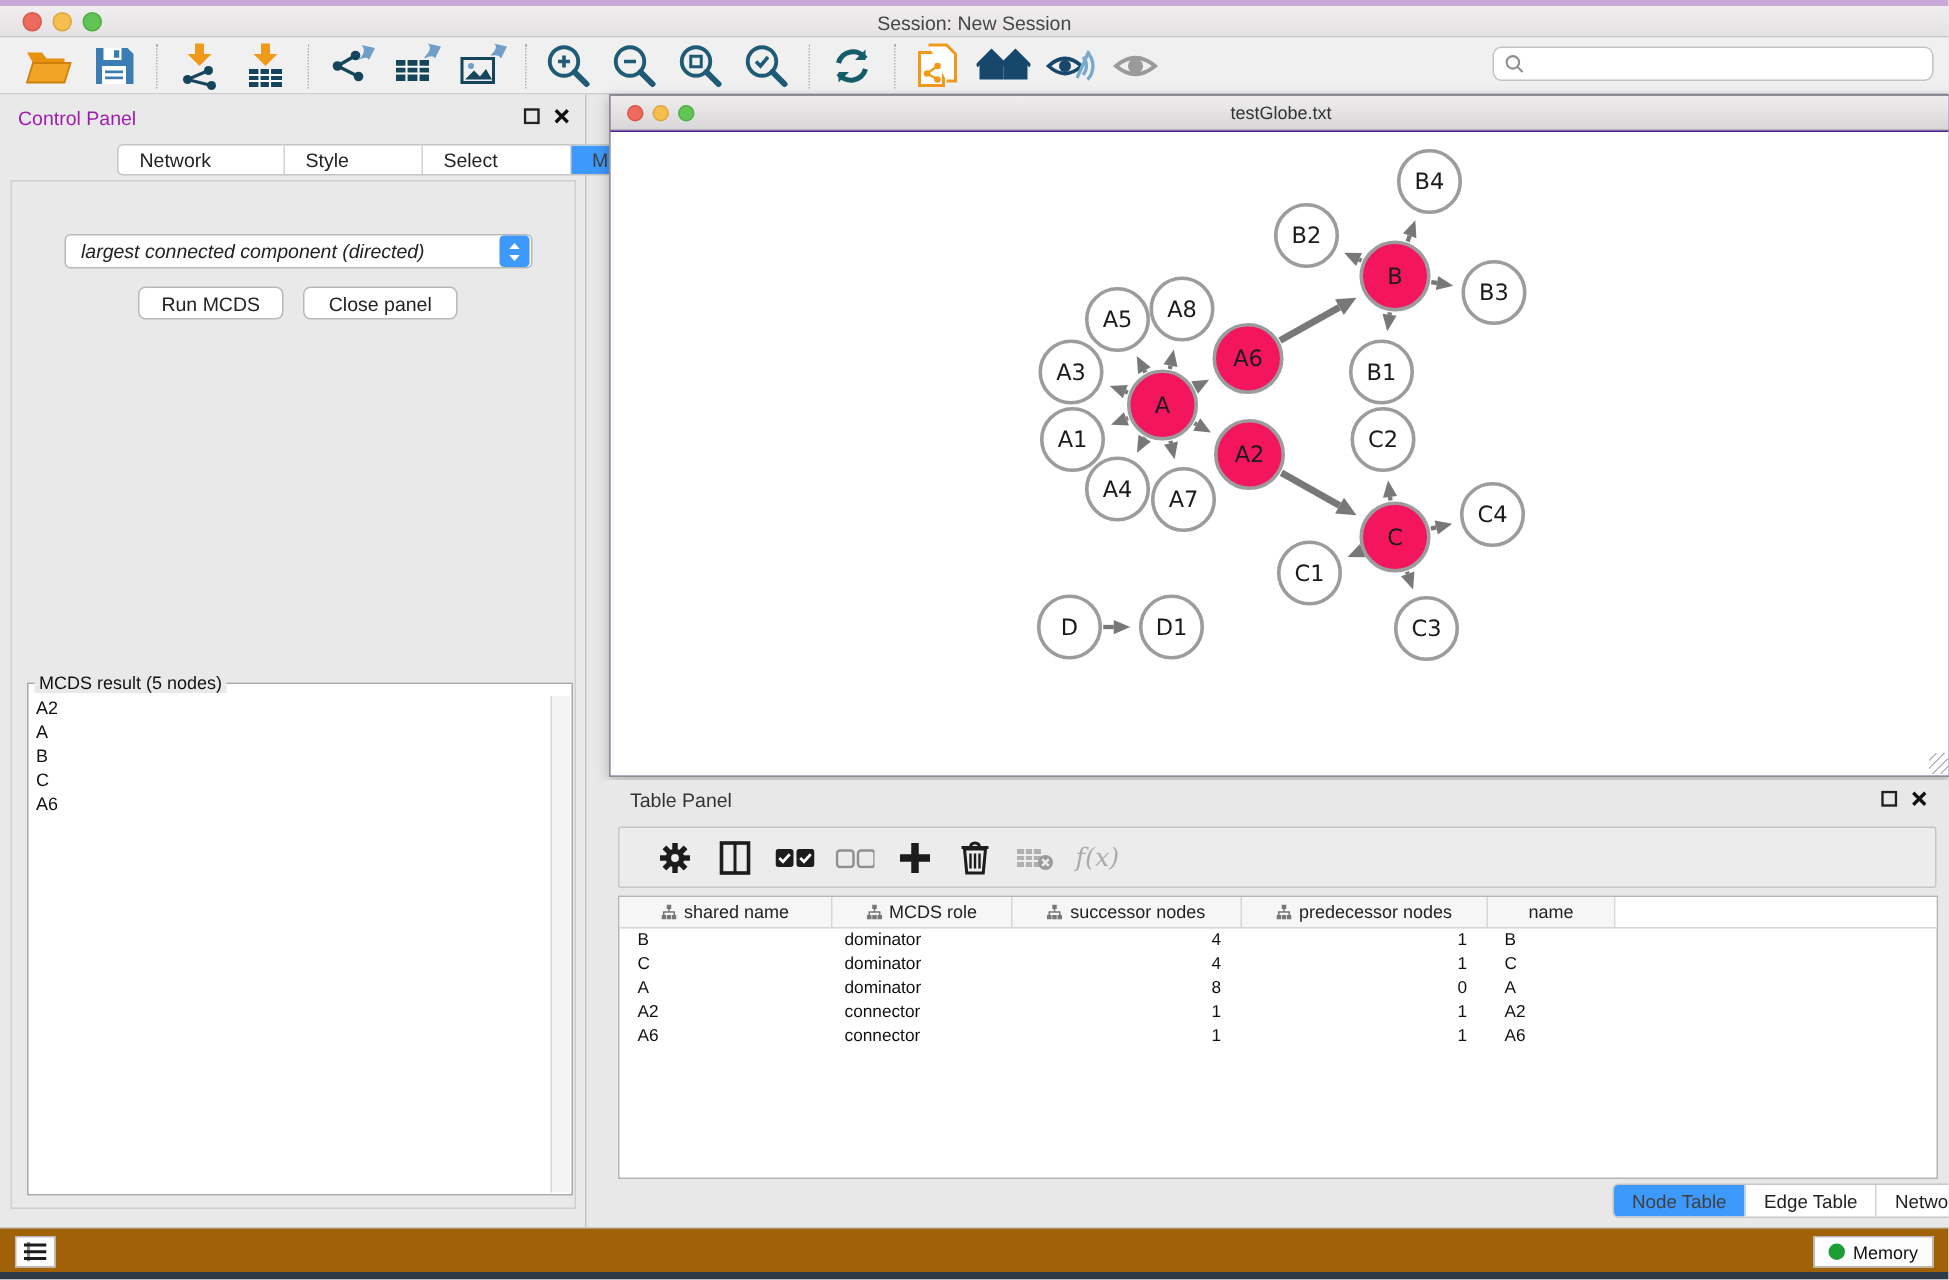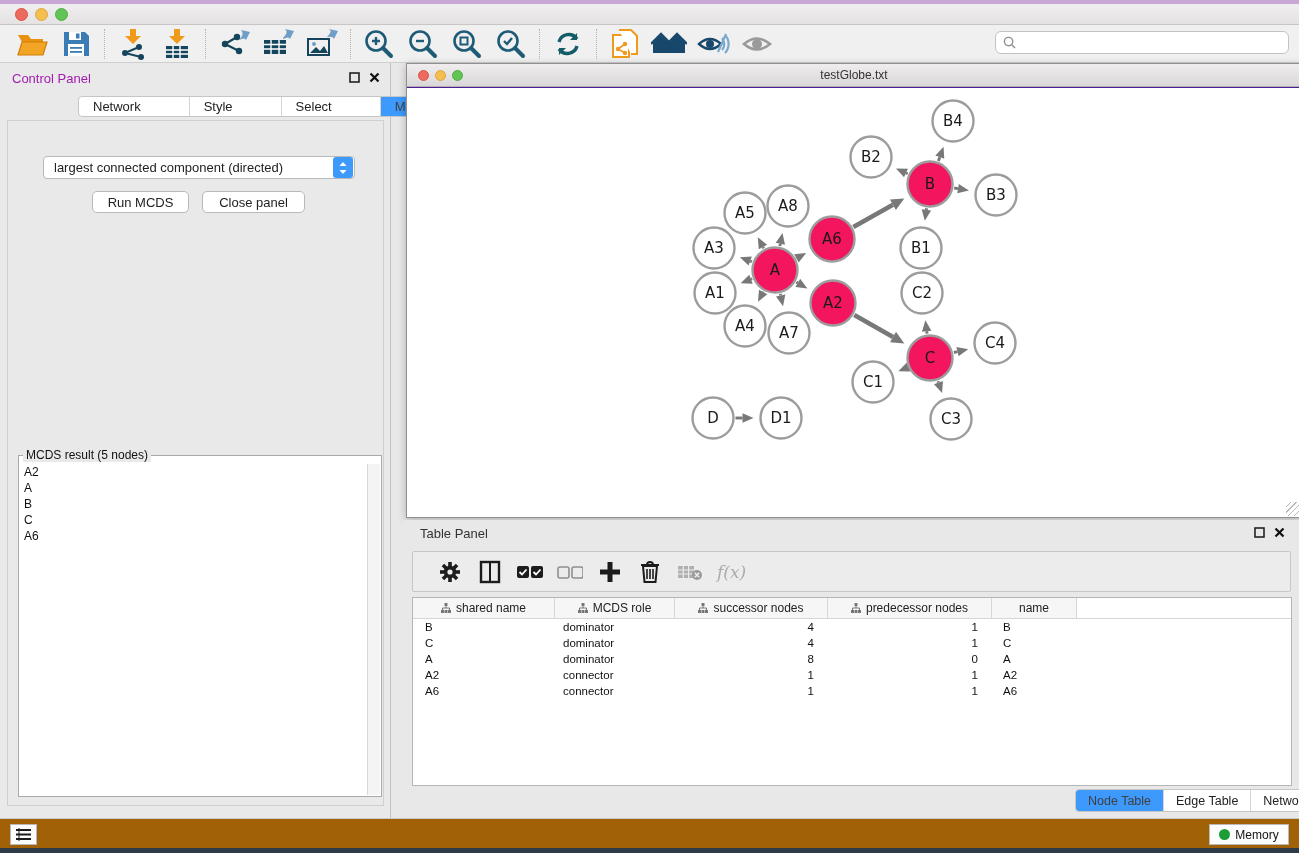--- a/index.html
+++ b/index.html
@@ -24,21 +24,21 @@
   #control-panel { left:0; top:63px; width:391px; height:755px; background:#e9e9e9; border-right:1px solid #c2c2c2; }
   #cp-title { left:12px; top:8px; color:#a21caf; }
   .panel-winbtns { position:absolute; right:10px; top:9px; display:flex; gap:9px; align-items:center; }
   .seg-tabs { position:absolute; display:flex; border:1px solid #c6c6c6; border-radius:4px; overflow:hidden; background:#fff; height:21px; }
   .seg { padding:2px 14px; font-size:13px; color:#222; border-left:1px solid #d4d4d4; display:flex; align-items:center; white-space:nowrap; }
   .seg:first-child { border-left:none; }
   .seg.active { background:#3d99fc; color:#404040; }
   #cp-box { left:7px; top:57px; width:377px; height:686px; border:1px solid #cfcfcf; }
   #opt-label { width:100%; text-align:center; top:72px; }
   #criterion-select { left:43px; top:93px; width:312px; height:23px; background:#fff; border:1px solid #b9b9b9; border-radius:4px; display:flex; align-items:center; }
-  #criterion-select .val { flex:1; padding-left:10px; font-size:13px; white-space:nowrap; overflow:hidden; }
+  #criterion-select .val { flex:1; padding-left:10px; font-size:13px; white-space:nowrap; overflow:hidden;font-style:italic; }
   #criterion-select .step { width:20px; height:21px; margin-right:1px; background:#3d99fc; border-radius:3px; display:flex; flex-direction:column; align-items:center; justify-content:center; gap:1px; }
   .mac-btn { position:absolute; height:22px; background:#fff; border:1px solid #b9b9b9; border-radius:5px; font-size:13px; color:#222; display:flex; align-items:center; justify-content:center; }
   #result-group { left:18px; top:392px; width:364px; height:342px; border:1px solid #a9a9a9; background:#fff; }
   #result-legend { position:absolute; top:-8px; left:4px; background:#e9e9e9; padding:0 3px; font-size:12px; color:#111; }
   #result-list { position:absolute; left:1px; top:8px; right:14px; bottom:1px; font-size:12px; color:#111; padding-left:4px; line-height:16px; overflow:hidden; }
   #result-scroll { position:absolute; top:8px; right:1px; width:13px; bottom:1px; background:#f4f4f4; border-left:1px solid #d8d8d8; }
 
   
   #net-window { left:406px; top:63px; width:896px; height:455px; background:#4c1d95; border:1px solid #8f8f8f; box-shadow:0 2px 8px rgba(0,0,0,0.25); }
   #net-titlebar { position:absolute; left:0; top:0; right:0; height:23px; background:linear-gradient(#efeded,#d9d7d7); border-bottom:1px solid #b3b1b1; }
@@ -70,20 +70,21 @@
   #desktop-bottom { left:0; top:848px; width:1299px; height:5px; background:#2d3b49; }
 </style>
 </head>
 <body>
 
 <div id="desktop-top" class="abs"></div>
 <div id="titlebar" class="abs">
   <div class="light" style="left:15px;background:#ed6a5e;border:1px solid #d95549;"></div>
   <div class="light" style="left:35px;background:#f5bf4f;border:1px solid #dfa53c;"></div>
   <div class="light" style="left:55px;background:#61c454;border:1px solid #4caf43;"></div>
+  <div id="win-title" class="abs">Session: New Session</div>
 </div>
 
 <div id="toolbar" class="abs">
   <div class="tb-btn">
     <svg width="32" height="30" viewBox="0 0 32 30">
       <path d="M2 6 h10 l3 4 h12 v3 H6 z" fill="#e8920f"></path>
       <path d="M6 13 h25 l-4 13 H2 z" fill="#f2a424" stroke="#d07f08" stroke-width="1.2"></path>
     </svg>
   </div>
   <div class="tb-btn">

